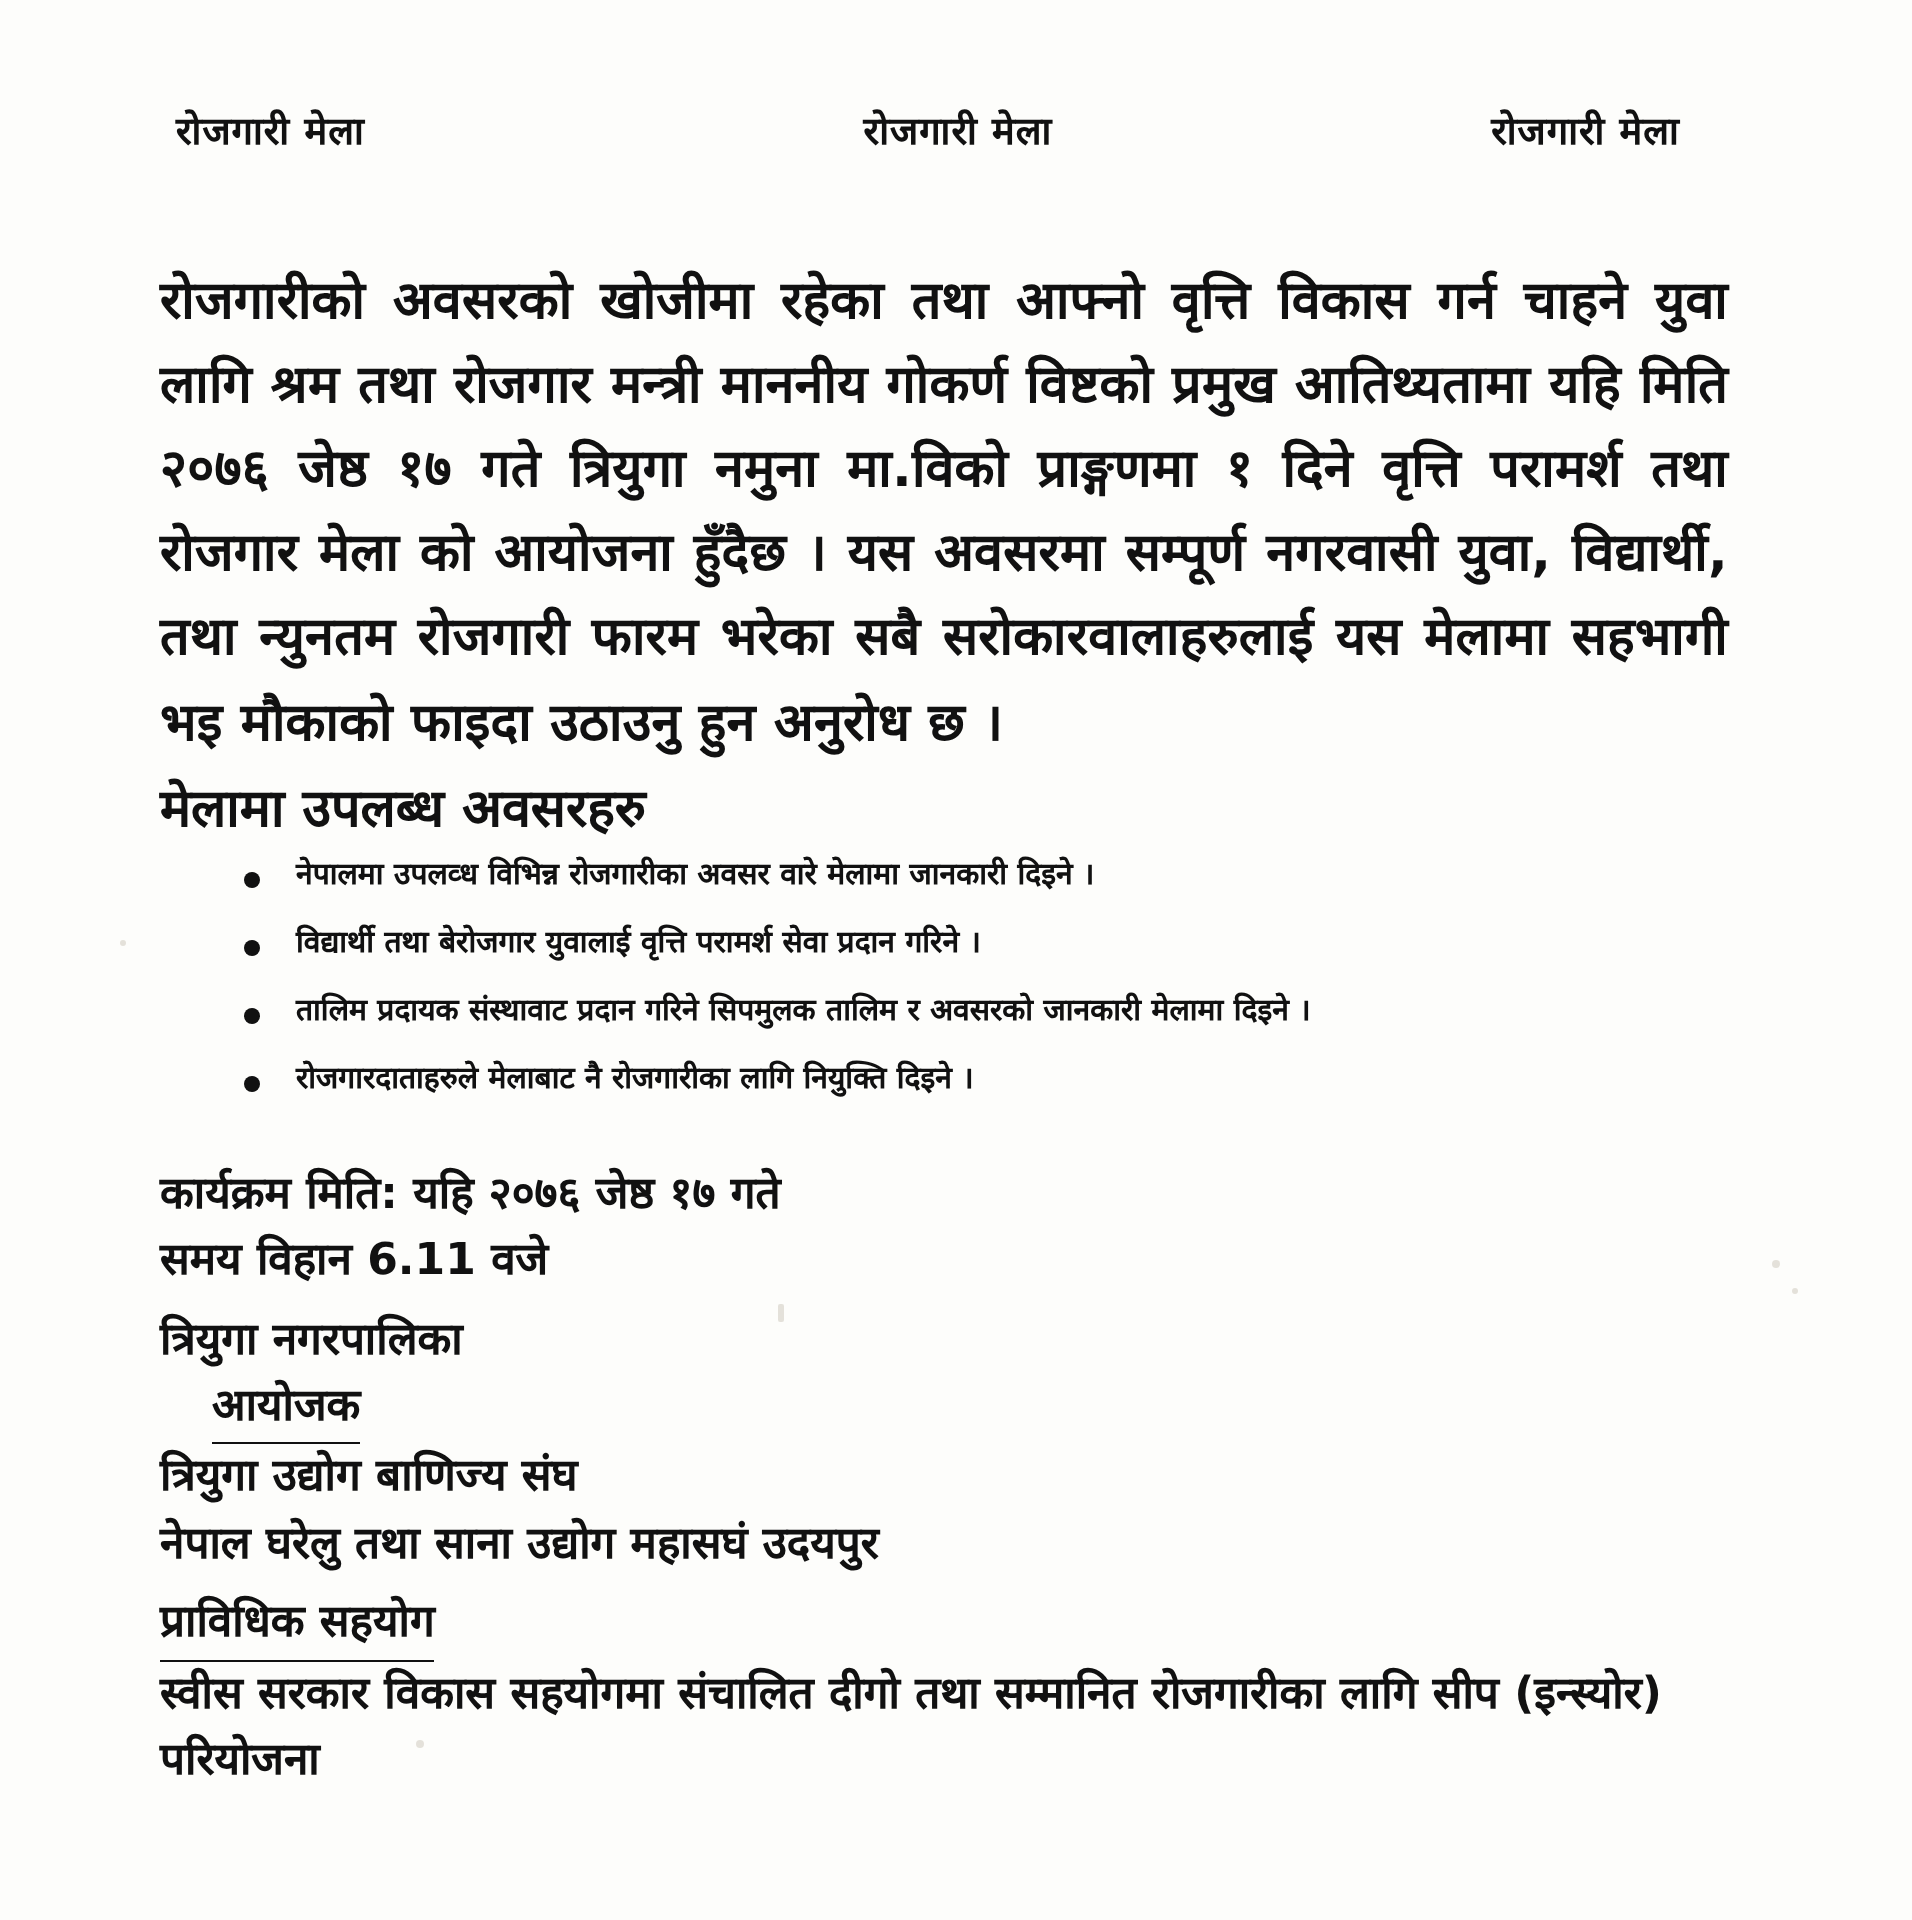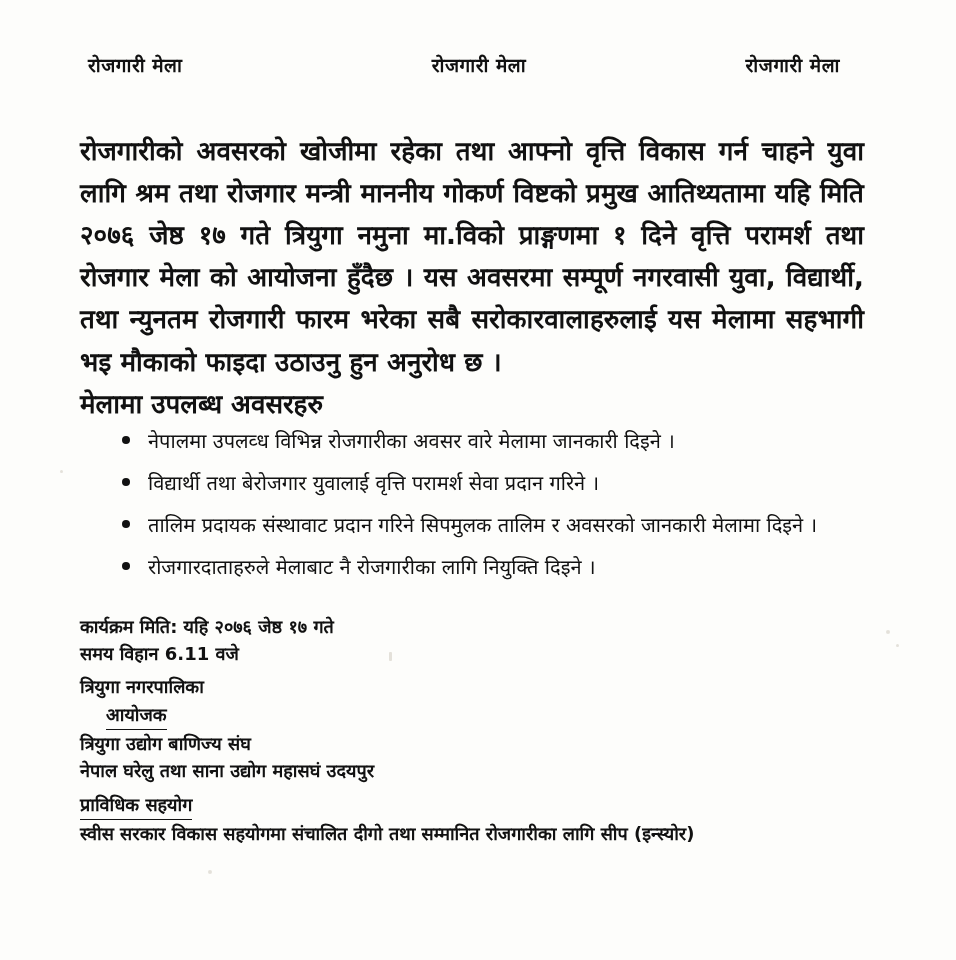--- a/index.html
+++ b/index.html
@@ -62,40 +62,40 @@
     margin-bottom: 4px;
   }
 
   ul.points {
     list-style: none;
     margin: 0 0 0 0;
     padding: 0 0 0 42px;
   }
   ul.points li {
     position: relative;
-    font-size: 20px;
-    font-weight: 400;
+    font-size: 15px;
+    font-weight: 700;
     line-height: 1.6;
     margin-bottom: 10px;
     padding-left: 26px;
     text-align: justify;
   }
   ul.points li .bullet {
     position: absolute;
     left: 0;
     top: 11px;
     width: 8px;
     height: 8px;
     background: #111;
     border-radius: 50%;
   }
 
   .tail {
     margin-top: 30px;
-    font-size: 18px;
+    font-size: 22px;
     font-weight: 700;
     line-height: 1.52;
   }
   .tail .line { white-space: nowrap; }
   .tail .indented { padding-left: 26px; }
   .underlined {
     display: inline-block;
     border-bottom: 1.6px solid #111;
     padding-bottom: 1px;
   }
@@ -155,15 +155,16 @@
     </div>
     <div class="line">त्रियुगा उद्योग बाणिज्य संघ</div>
     <div class="line">नेपाल घरेलु तथा साना उद्योग महासघं उदयपुर</div>
 
     <div class="gap-sm"></div>
 
     <div class="line">
       <span class="underlined">प्राविधिक सहयोग</span>
     </div>
     <div class="line">स्वीस सरकार विकास सहयोगमा संचालित दीगो तथा सम्मानित रोजगारीका लागि सीप (इन्स्योर)</div>
+    <div class="line">परियोजना</div>
   </div>
 
 </div>
 
 </body></html>

